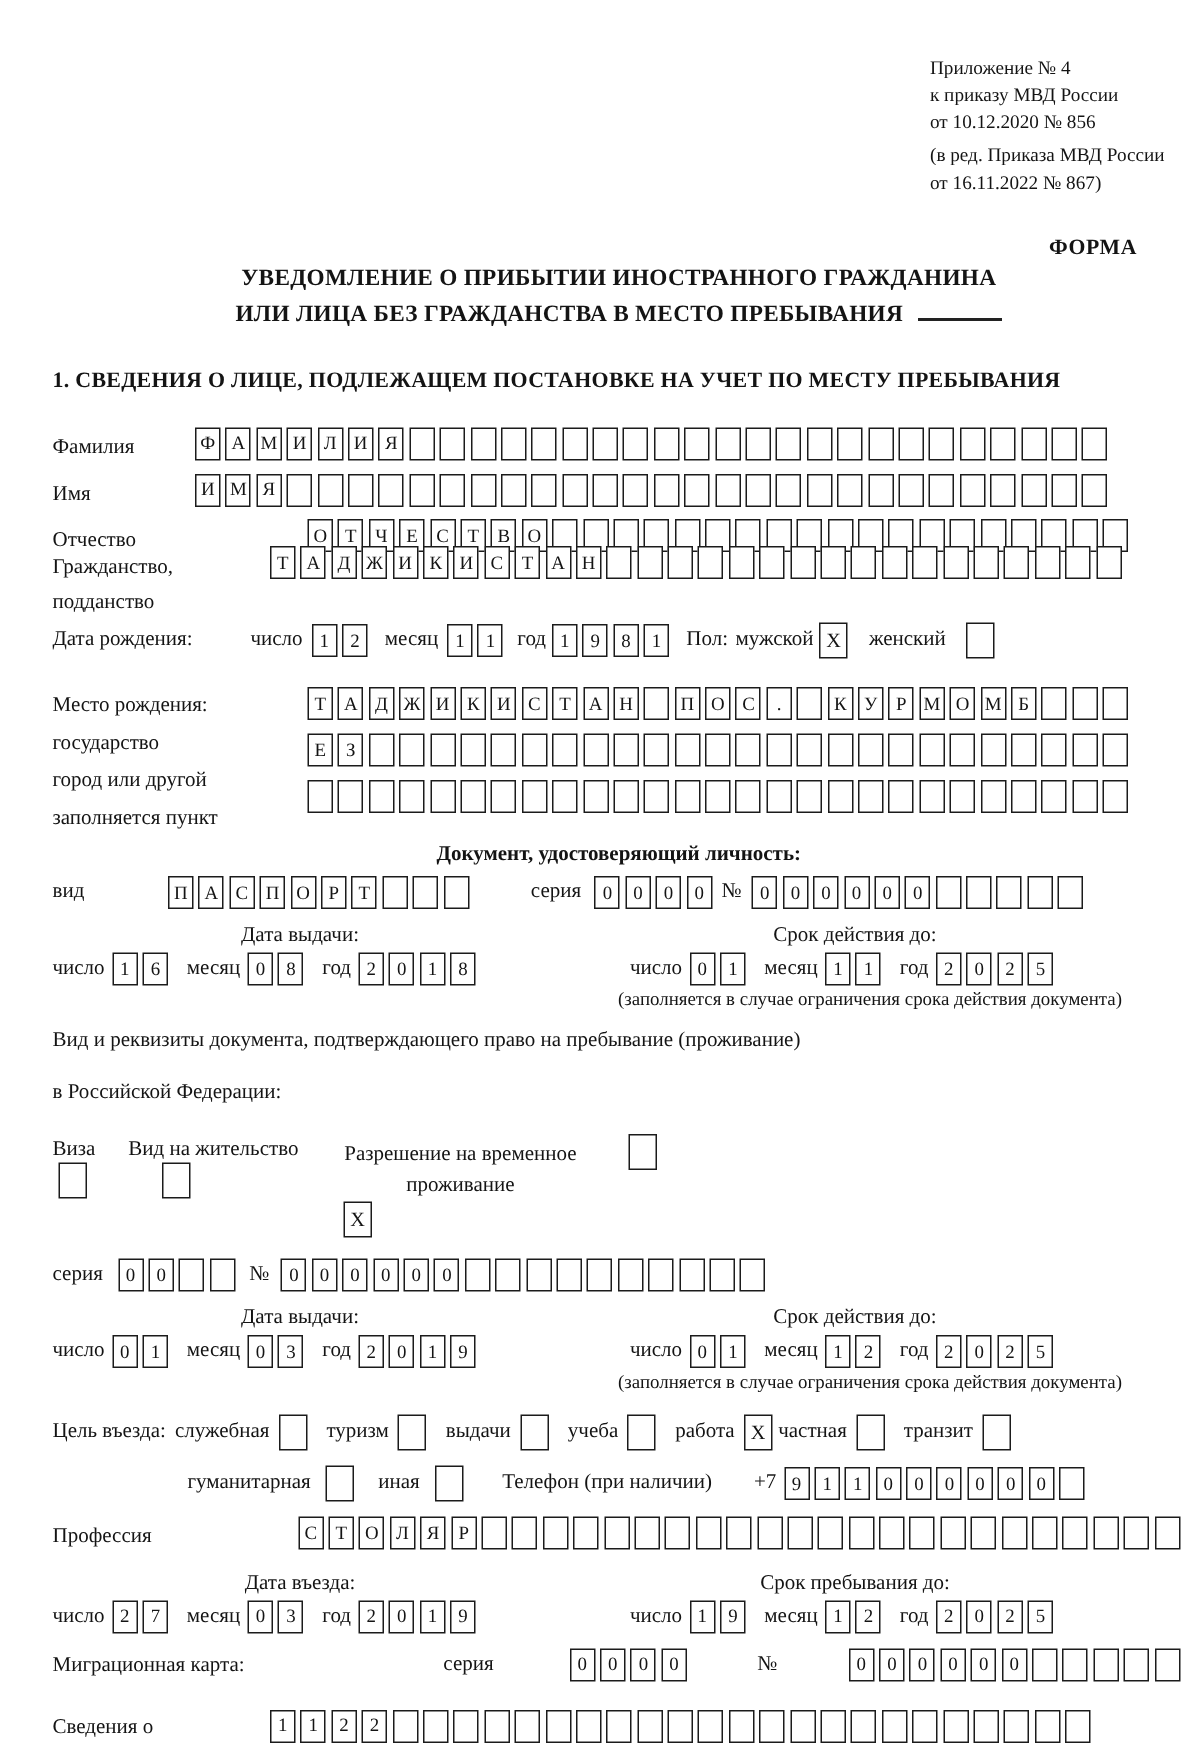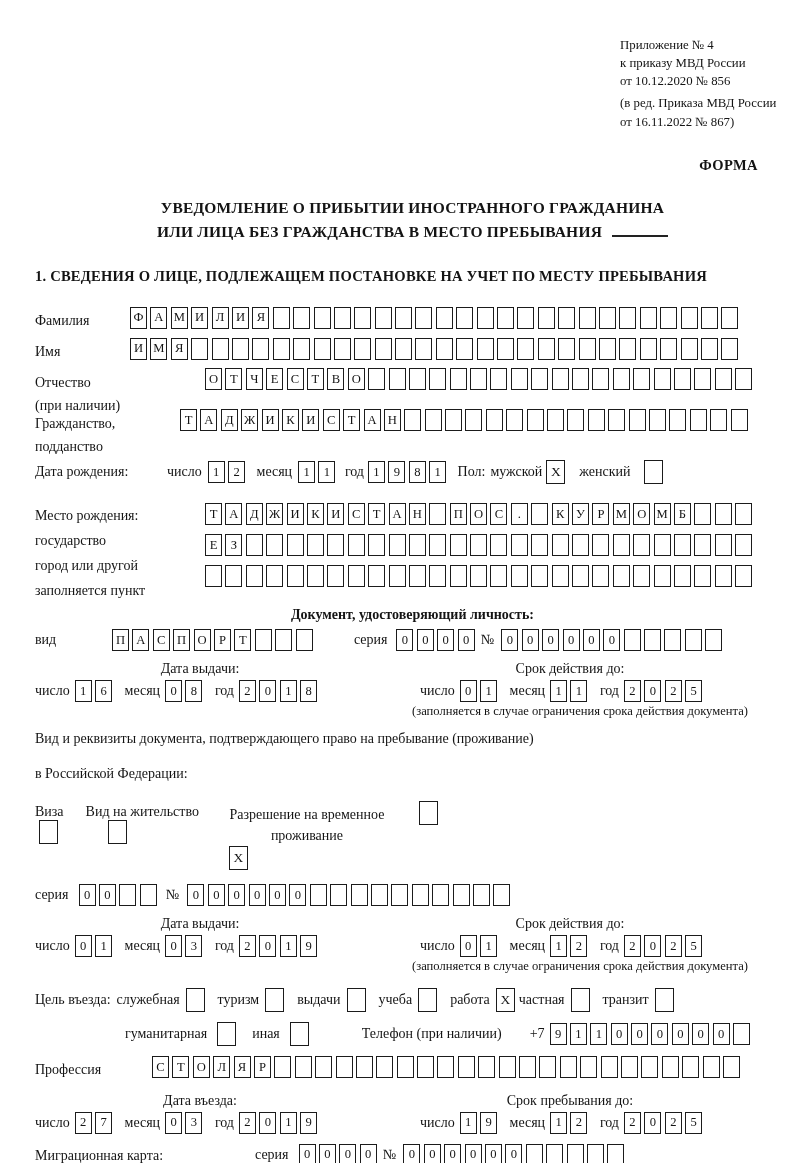--- a/index.html
+++ b/index.html
@@ -8,21 +8,21 @@
     font-family:"Liberation Serif","DejaVu Serif",serif; font-size:14px;
     overflow:hidden;
   }
   .page { padding:36px 10px 0 35px; position:relative; }
 
   
   .appendix { margin-left:585px; font-size:12.8px; line-height:1.42; }
   .appendix .rev { margin-top:4px; }
   .forma { text-align:right; padding-right:32px; font-weight:bold; font-size:14.5px; margin-top:26px; letter-spacing:.4px; }
 
-  .title { text-align:center; font-weight:bold; font-size:15.5px; line-height:1.55; margin-top:22px; letter-spacing:.2px; }
+  .title { text-align:center; font-weight:bold; font-size:15.5px; line-height:1.55; letter-spacing:.2px; }
   .blank-line { display:inline-block; width:56px; border-bottom:2px solid #222; margin-left:10px; vertical-align:baseline; }
 
   .section-heading { font-weight:bold; font-size:14.6px; margin-top:24px; letter-spacing:.2px; white-space:nowrap; }
 
   .row { display:flex; align-items:flex-start; }
   .vcenter { align-items:center; }
 
   .flabel { flex:none; padding-top:3px; line-height:1.55; }
   .w95 { width:95px; } .w145 { width:145px; } .w170 { width:170px; } .w117 { width:117px; }
 
@@ -30,21 +30,21 @@
   .cell {
     width:15px; height:20px; border:1.6px solid #1b1b1b; margin-right:3.4px;
     display:flex; align-items:center; justify-content:center;
     font-size:12.6px; flex:none; background:#fff;
   }
   .checkbox {
     width:17px; height:22px; border:1.6px solid #1b1b1b; display:inline-flex;
     align-items:center; justify-content:center; font-size:13.5px; flex:none; background:#fff;
   }
 
-  .mt6 { margin-top:6px; } .mt8 { margin-top:19px; } .mt10 { margin-top:10px; }
+  .mt6 { margin-top:6px; } .mt8 { margin-top:19px; } .mt10 { margin-top:10px;justify-content:space-between; }
   .mt12 { margin-top:12px; } .mt14 { margin-top:14px; }
 
   .stack > div { line-height:23px; }
   .cellrows .cells { margin-bottom:9px; }
 
   .doc-heading { text-align:center; font-weight:bold; font-size:14px; margin-top:4px; }
 
   .date-pair { display:flex; margin-top:10px; }
   .date-group { }
   .dg-left { width:385px; flex:none; }
@@ -158,21 +158,20 @@
         <span class="cell"></span>
         <span class="cell"></span>
         <span class="cell"></span>
         <span class="cell"></span>
       </div>
   </div>
 
   <div class="row mt6">
     <div class="flabel w170 stack">
       <div>Отчество</div>
-      <div>(при наличии)</div>
     </div>
     <div class="cells">
         <span class="cell">О</span>
         <span class="cell">Т</span>
         <span class="cell">Ч</span>
         <span class="cell">Е</span>
         <span class="cell">С</span>
         <span class="cell">Т</span>
         <span class="cell">В</span>
         <span class="cell">О</span>
@@ -560,21 +559,21 @@
     <span class="checkbox"></span>
     <span>транзит</span>
     <span class="checkbox"></span>
   </div>
 
   <div class="purpose2">
     <span>гуманитарная</span>
     <span class="checkbox" style="margin-left:10px;"></span>
     <span style="margin-left:16px;">иная</span>
     <span class="checkbox" style="margin-left:10px;"></span>
-    <span style="margin-left:53px;">Телефон (при наличии)</span>
+    <span style="margin-left:26px;">Телефон (при наличии)</span>
     <span style="margin-left:28px; margin-right:5px;">+7</span>
     <span class="cells">
         <span class="cell">9</span>
         <span class="cell">1</span>
         <span class="cell">1</span>
         <span class="cell">0</span>
         <span class="cell">0</span>
         <span class="cell">0</span>
         <span class="cell">0</span>
         <span class="cell">0</span>
@@ -685,21 +684,21 @@
         <span class="cell"></span>
         <span class="cell"></span>
         <span class="cell"></span>
         <span class="cell"></span>
         <span class="cell"></span>
       </span>
   </div>
 
   <div class="row mt8">
     <div class="flabel w145 stack" style="padding-top:0;">
-      <div style="line-height:24px;text-align:center;">Сведения о</div>
+      <div style="line-height:24px;">Сведения о</div>
       <div style="line-height:24px;">законных</div>
 
     </div>
     <div>
       <div class="cellrows">
         <div class="cells">
             <span class="cell">1</span>
             <span class="cell">1</span>
             <span class="cell">2</span>
             <span class="cell">2</span>

